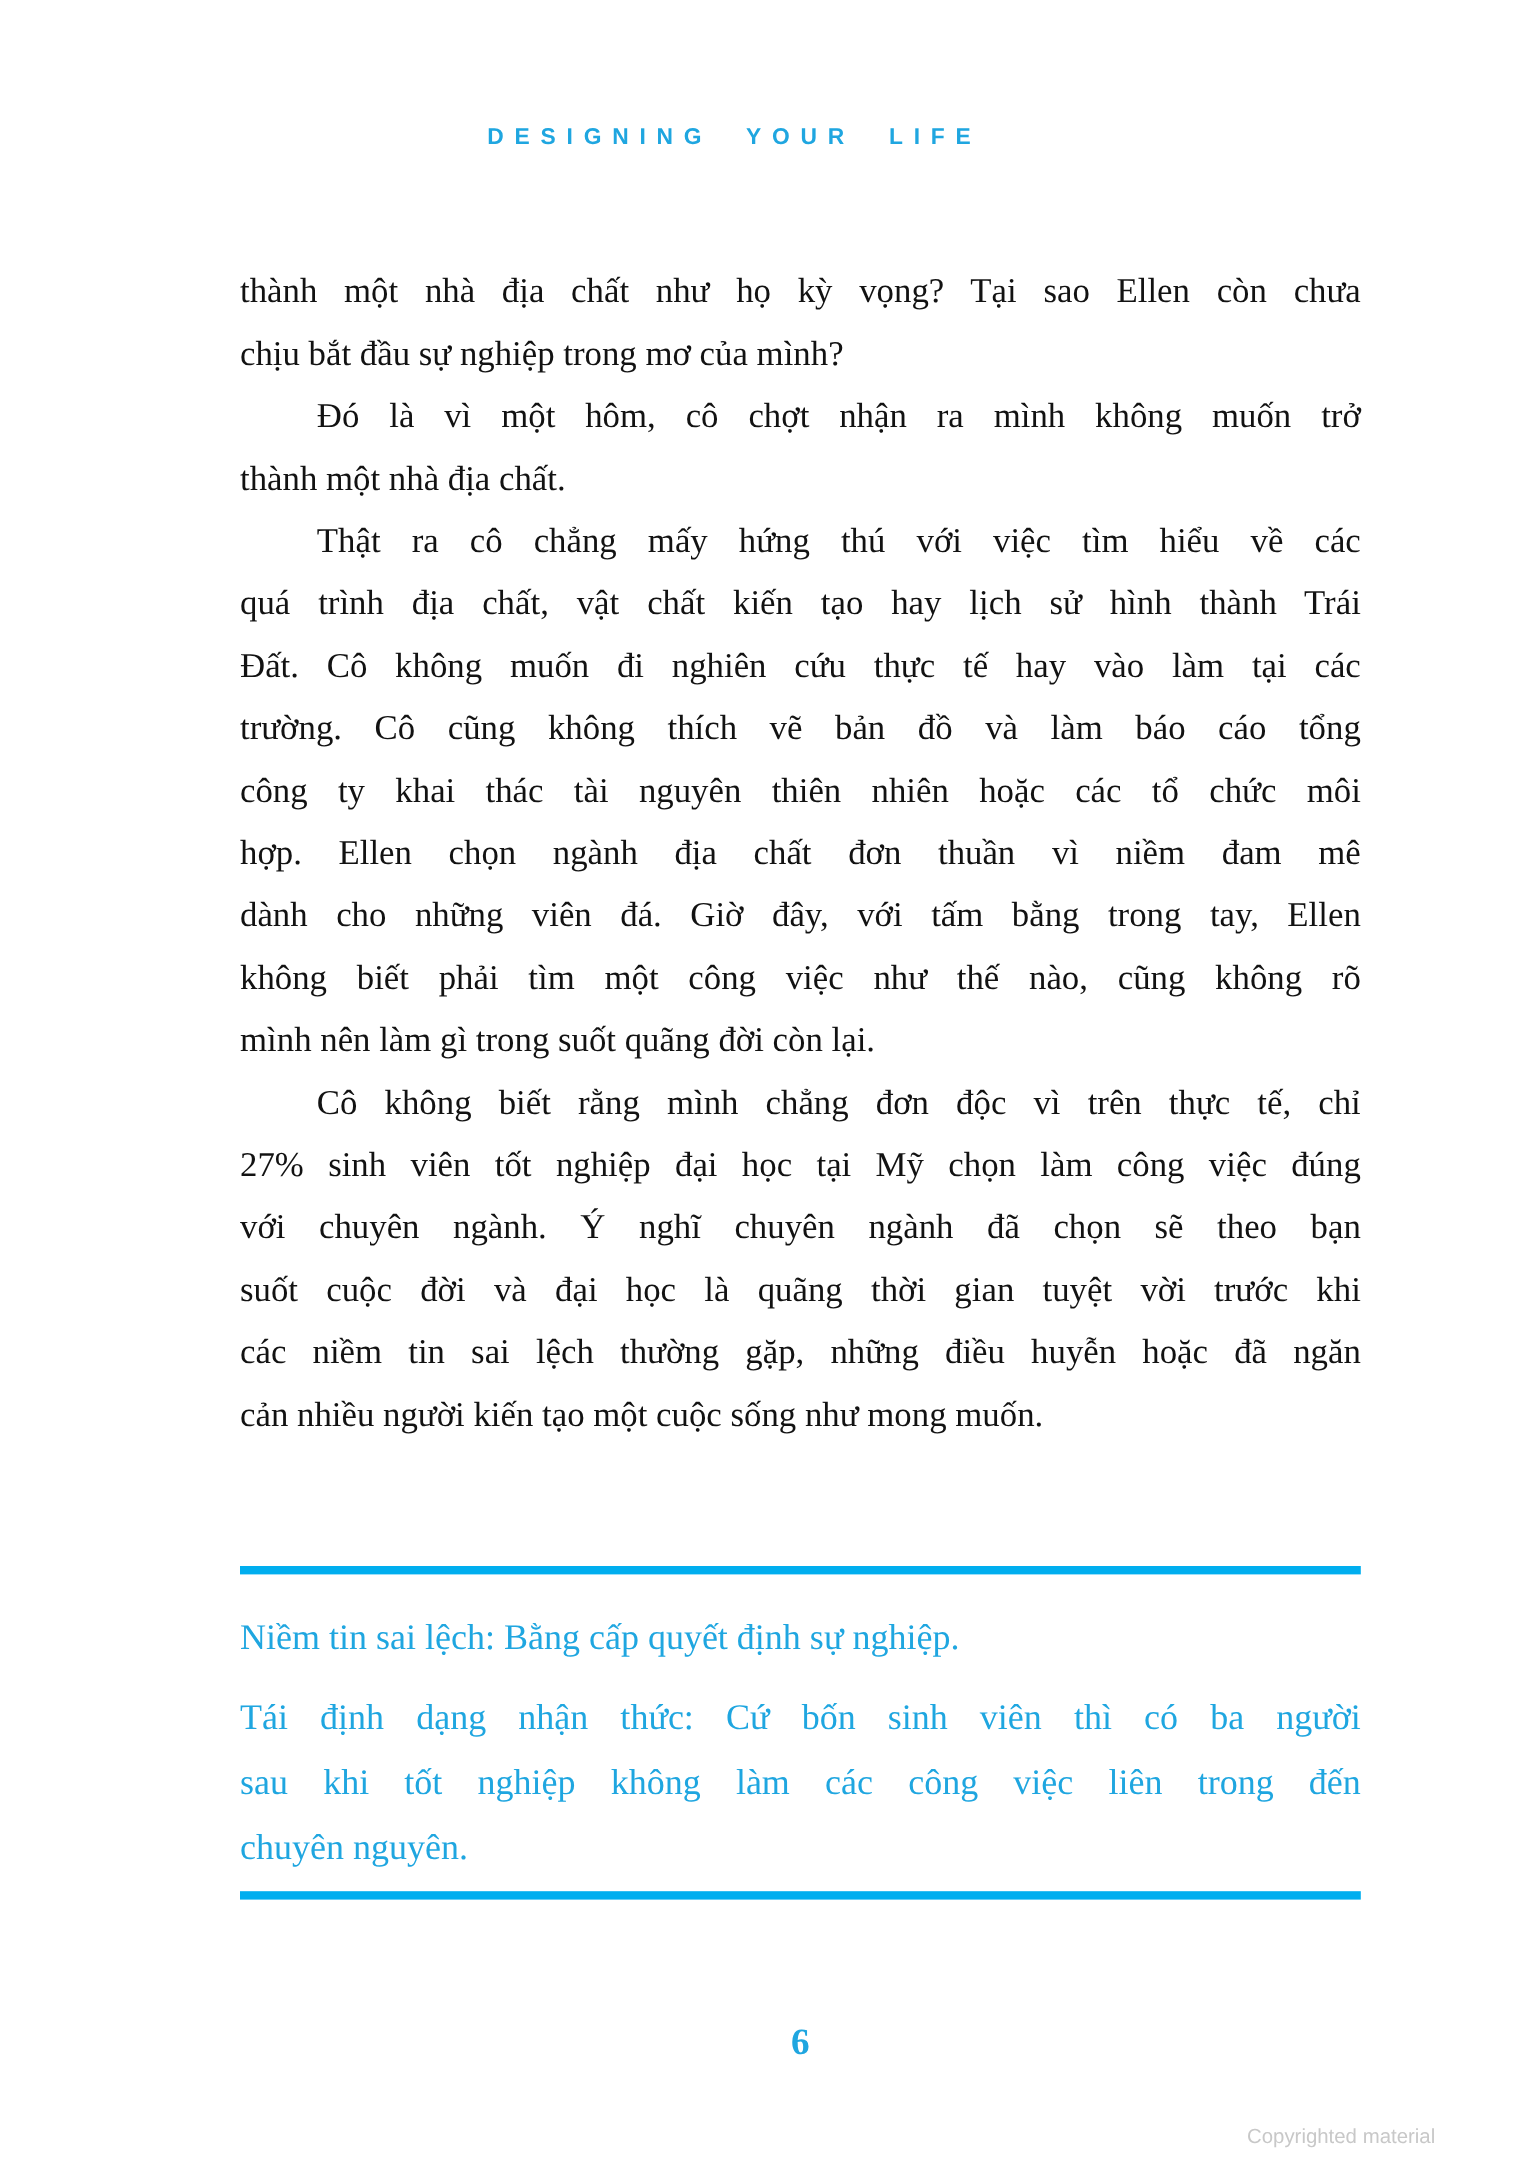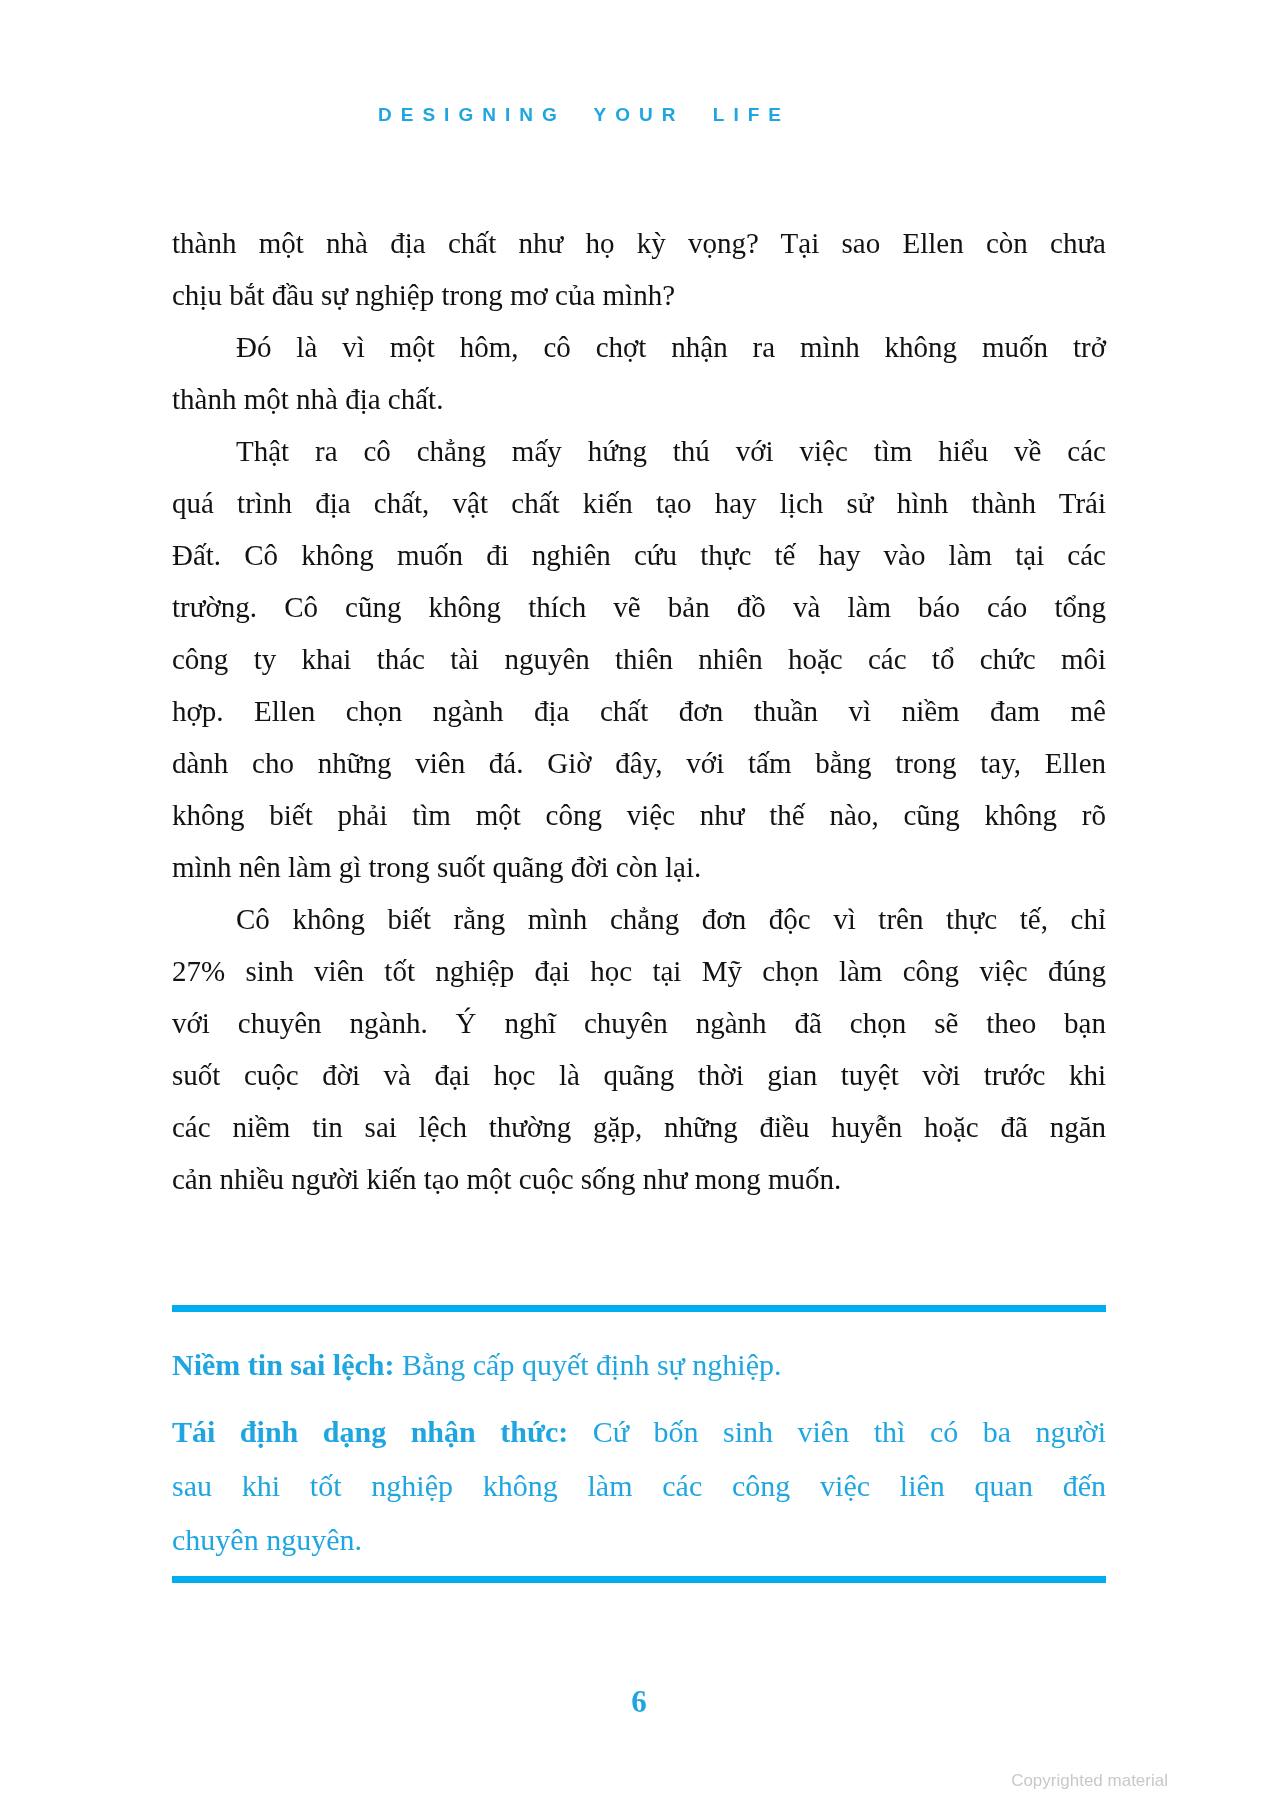--- a/index.html
+++ b/index.html
@@ -5,20 +5,21 @@
   html, body { margin: 0; padding: 0; background: #ffffff; }
 
   .page {
     position: relative;
     width: 1168px;
     height: 1811px;
     background: var(--page-bg, #ffffff);
     overflow: hidden;
     font-family: "Liberation Serif", "DejaVu Serif", serif;
     color: var(--body-color, #121212);
+    margin-left: 28px;
   }
 
   .running-head {
     position: absolute;
     top: 104px;
     left: 0;
     width: 100%;
     text-align: center;
     font-family: "Liberation Sans", "DejaVu Sans", sans-serif;
     font-weight: bold;
@@ -51,21 +52,21 @@
     width: 934px;
     border-top: 7px solid var(--accent-rule, #00aeef);
     border-bottom: 7px solid var(--accent-rule, #00aeef);
     padding: 26px 0 9px 0;
     color: var(--accent-text, #1fa6e0);
     font-size: 30px;
     line-height: 54px;
   }
   .callout .para { margin: 0; }
   .callout .para + .para { margin-top: 13px; }
-  .callout strong { font-weight: bold; }
+  .callout strong { font-weight: normal; }
 
   .page-number {
     position: absolute;
     top: 1684px;
     left: 172px;
     width: 934px;
     text-align: center;
     font-weight: bold;
     font-size: 31px;
     color: var(--accent-text, #1fa6e0);
@@ -116,21 +117,21 @@
         <div class="line">cản nhiều người kiến tạo một cuộc sống như mong muốn.</div>
       </div>
     </main>
 
   <section class="callout" id="callout-container">
       <div class="para">
         <div class="line"><strong>Niềm tin sai lệch:</strong> Bằng cấp quyết định sự nghiệp.</div>
       </div>
       <div class="para">
         <div class="line just"><strong>Tái định dạng nhận thức:</strong> Cứ bốn sinh viên thì có ba người</div>
-        <div class="line just">sau khi tốt nghiệp không làm các công việc liên quan đến</div>
+        <div class="line just">sau khi tốt nghiệp không làm các công việc liên trong đến</div>
         <div class="line">chuyên nguyên.</div>
       </div>
     </section>
 
   <div class="page-number">6</div>
 
   <div class="copyright">Copyrighted material</div>
 
 </div>
 

